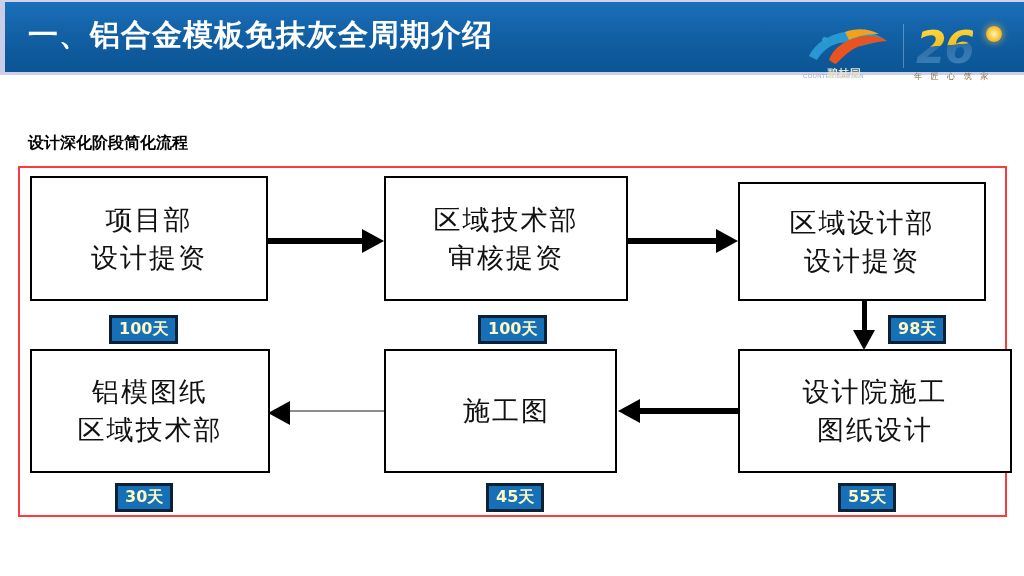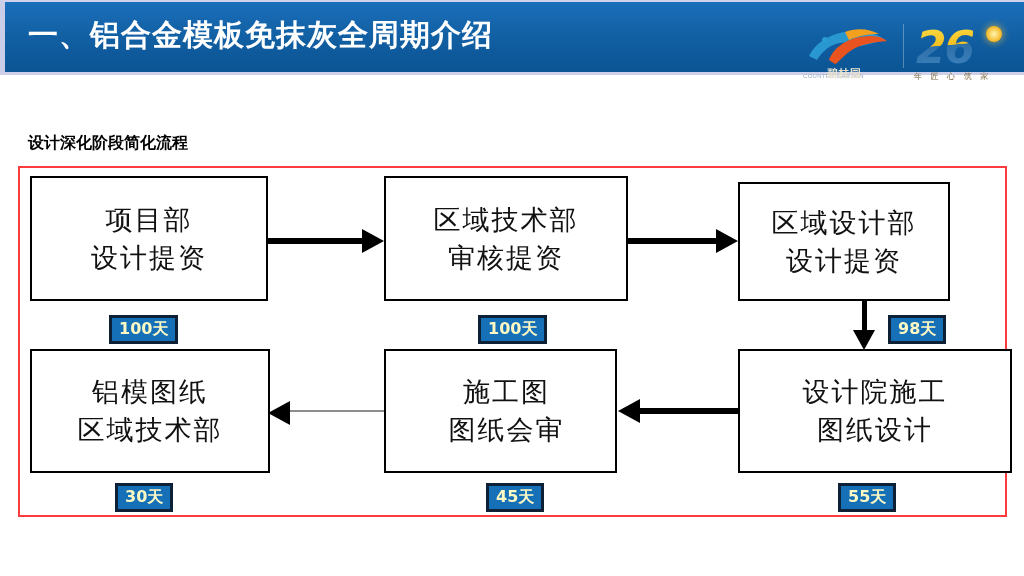--- a/index.html
+++ b/index.html
@@ -168,21 +168,21 @@
     color: #111111;
     letter-spacing: 2px;
     line-height: 38px;
     white-space: nowrap;
     font-family: Liberation Sans, sans-serif;
   }
 
   
   #box-1 { left: 30px;  top: 176px; width: 238px; height: 125px; }
   #box-2 { left: 384px; top: 176px; width: 244px; height: 125px; }
-  #box-3 { left: 738px; top: 182px; width: 212px; height: 119px; }
+  #box-3 { left: 738px; top: 182px; width: 248px; height: 119px; }
   
   #box-4 { left: 30px;  top: 349px; width: 240px; height: 124px; }
   #box-5 { left: 384px; top: 349px; width: 233px; height: 124px; padding-left: 12px; }
   #box-6 { left: 738px; top: 349px; width: 274px; height: 124px; }
 
   
   .day-badge {
     position: absolute;
     background: #1570b8;
     border: 3px solid #0d2136;
@@ -298,21 +298,20 @@
   <div class="box-line">设计提资</div>
 </div>
 
 <div class="process-box" id="box-4">
   <div class="box-line">铝模图纸</div>
   <div class="box-line">区域技术部</div>
 </div>
 
 <div class="process-box" id="box-5">
   <div class="box-line">施工图</div>
-  <div class="box-line">图纸会审</div>
 </div>
 
 <div class="process-box" id="box-6">
   <div class="box-line">设计院施工</div>
   <div class="box-line">图纸设计</div>
 </div>
 
 <div class="day-badge" id="badge-1">100天</div>
 <div class="day-badge" id="badge-2">100天</div>
 <div class="day-badge" id="badge-3">98天</div>

